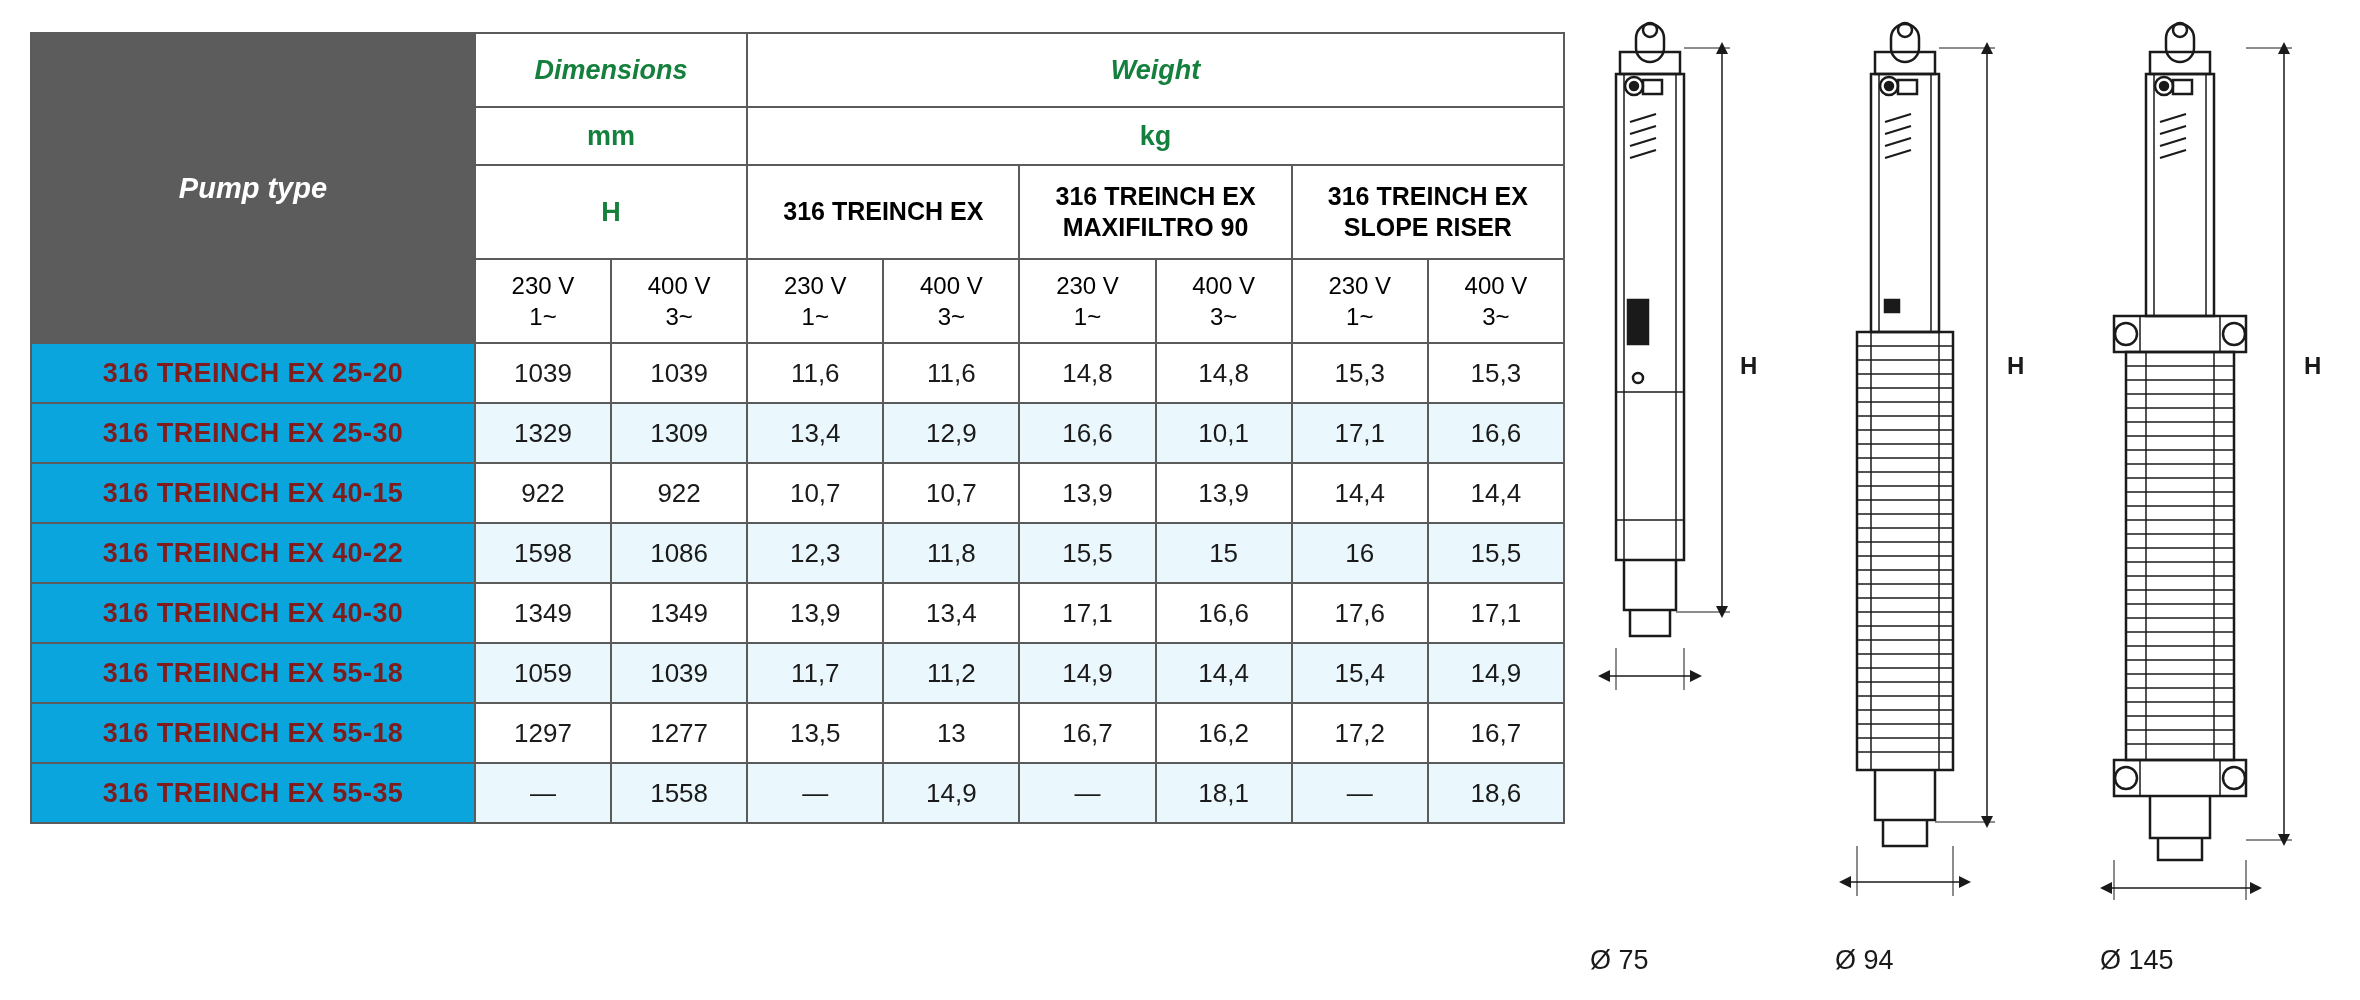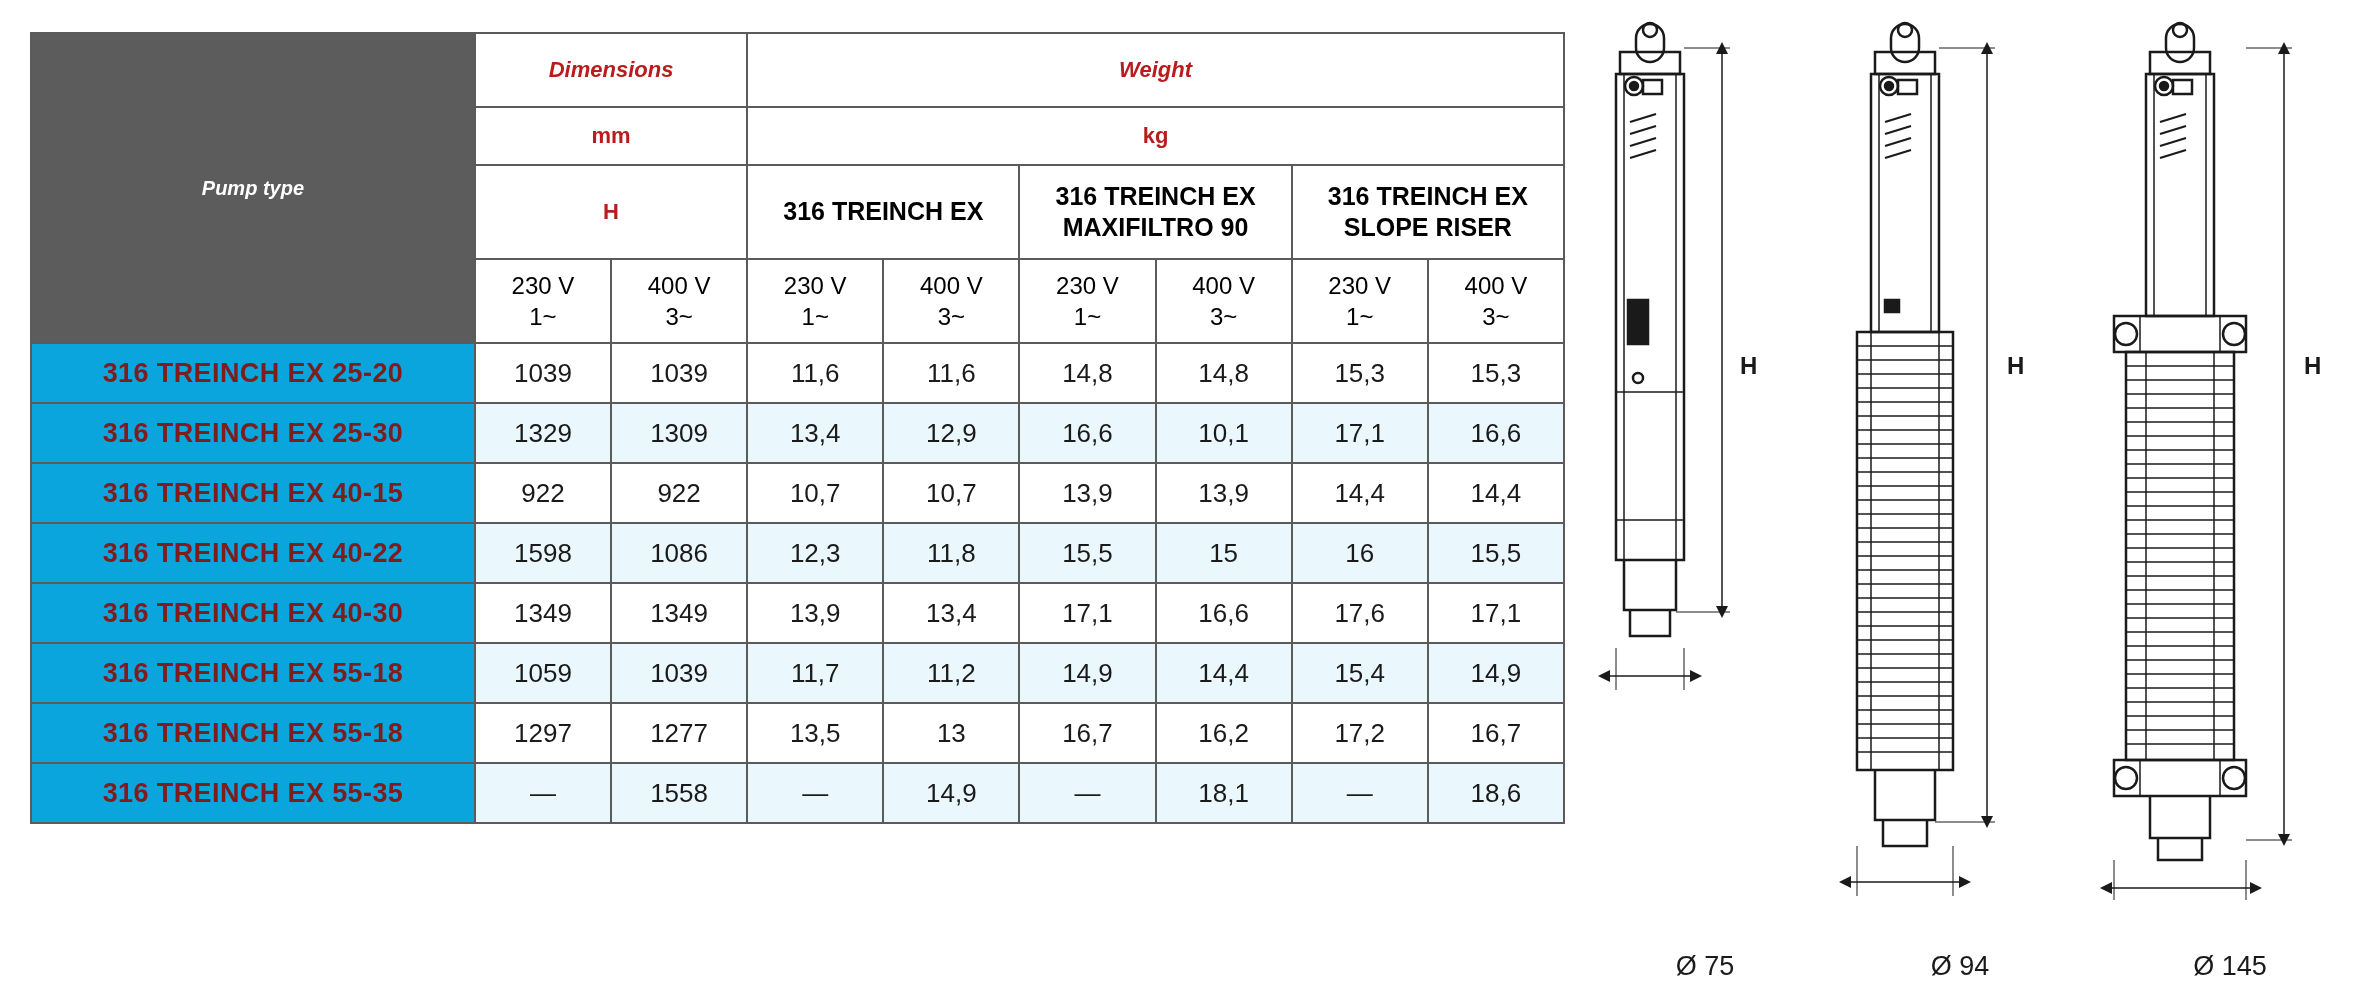--- a/index.html
+++ b/index.html
@@ -36,27 +36,27 @@
     border: 2px solid #5b5b5b;
     text-align: center;
     vertical-align: middle;
     padding: 0;
   }
   .hdr-grey {
     background: #5c5c5c;
     color: #ffffff;
     font-style: italic;
     font-weight: bold;
-    font-size: 20px;
+    font-size: 29px;
   }
   .hdr-white {
     background: #ffffff;
-    color: #b91c1c;
+    color: #15803d;
     font-weight: bold;
-    font-size: 22px;
+    font-size: 27px;
   }
   .hdr-white.italic {
     font-style: italic;
   }
   .hdr-sub {
     font-size: 25px;
     font-weight: bold;
     line-height: 1.25;
   }
   .hdr-volt {
@@ -94,23 +94,23 @@
     width: 770px;
     height: 1000px;
   }
   .fig {
     position: absolute;
     top: 0;
     height: 1000px;
   }
   .fig .caption {
     position: absolute;
-    bottom: 18px;
+    bottom: 24px;
     width: 100%;
-    text-align: center;
+    text-align: left;
     font-size: 27px;
     color: #1a1a1a;
     font-family: "Liberation Sans", sans-serif;
   }
   .fig .hlabel {
     position: absolute;
     font-size: 24px;
     font-weight: bold;
     color: #1a1a1a;
   }

